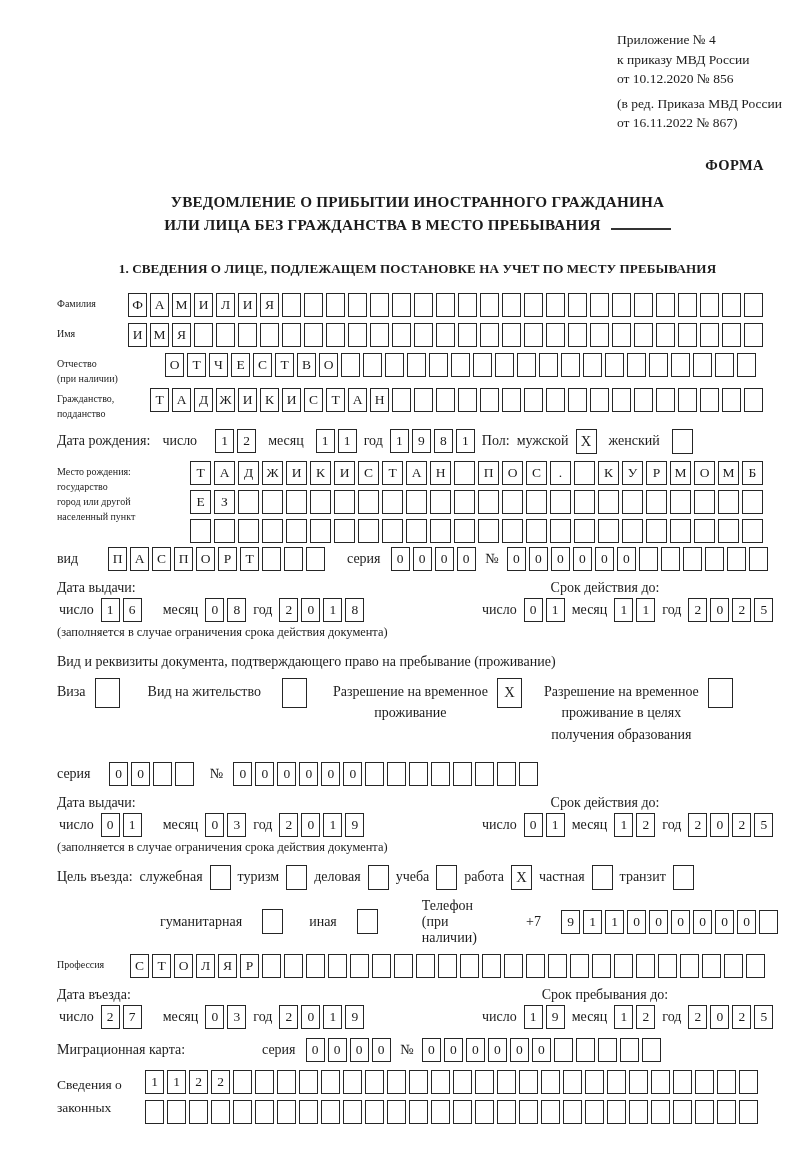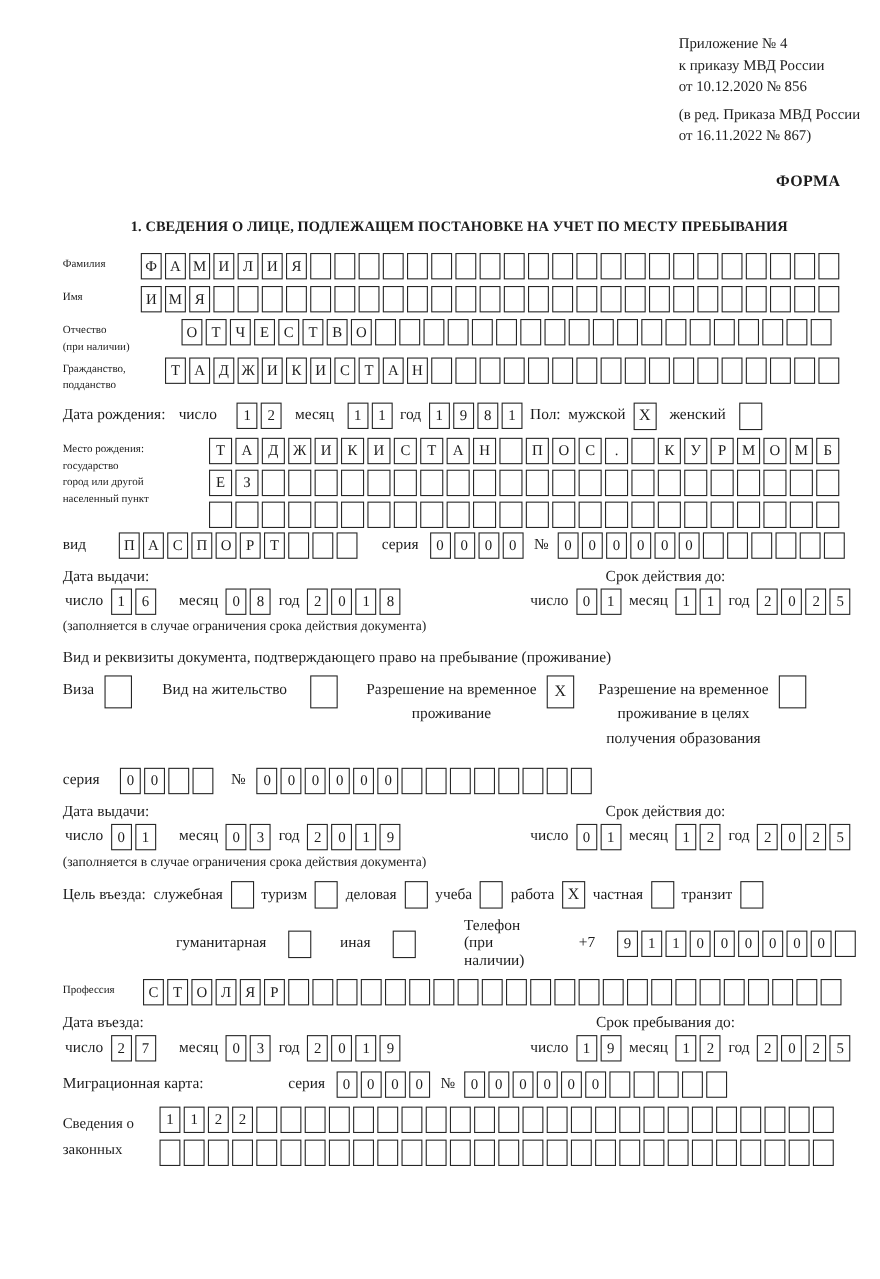--- a/index.html
+++ b/index.html
@@ -63,20 +63,24 @@
     <div>к приказу МВД России</div>
     <div>от 10.12.2020 № 856</div>
     <div class="hdr-edit">
       <div>(в ред. Приказа МВД России</div>
       <div>от 16.11.2022 № 867)</div>
     </div>
   </div>
 
   <div class="forma">ФОРМА</div>
 
+  <div class="title">
+    <div>УВЕДОМЛЕНИЕ О ПРИБЫТИИ ИНОСТРАННОГО ГРАЖДАНИНА</div>
+    <div><span>ИЛИ ЛИЦА БЕЗ ГРАЖДАНСТВА В МЕСТО ПРЕБЫВАНИЯ</span><span class="uline"></span></div>
+  </div>
 
   <div class="sec">1. СВЕДЕНИЯ О ЛИЦЕ, ПОДЛЕЖАЩЕМ ПОСТАНОВКЕ НА УЧЕТ ПО МЕСТУ ПРЕБЫВАНИЯ</div>
 
   <div class="frow" style="margin-top:16px">
     <span class="lbl" style="width:71px">Фамилия</span>
     <span class="cells">
         <span class="cell">Ф</span>
         <span class="cell">А</span>
         <span class="cell">М</span>
         <span class="cell">И</span>

